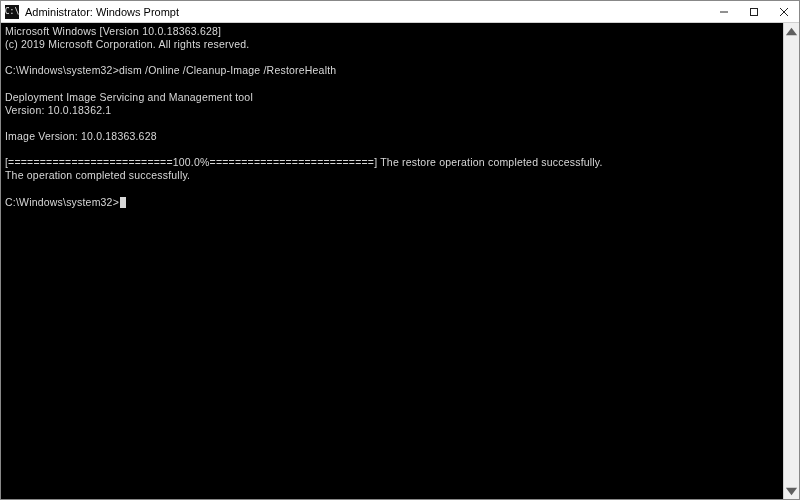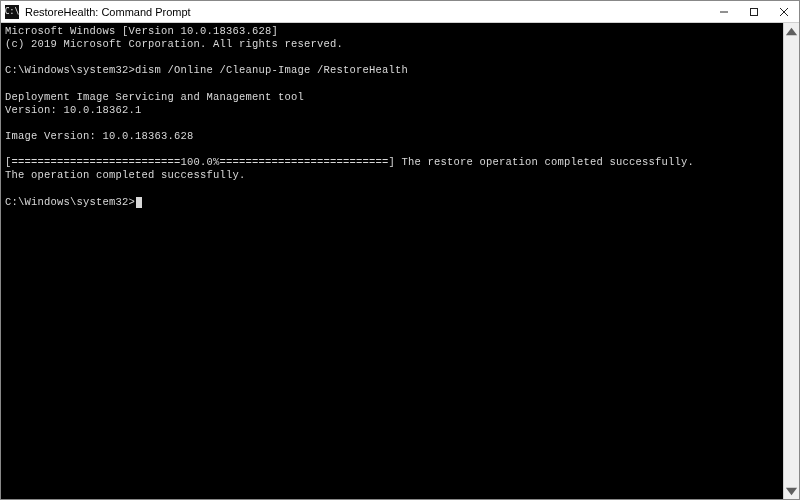--- a/index.html
+++ b/index.html
@@ -10,21 +10,21 @@
   .titlebar-icon span { color: #eee; font-size: 8px; font-family: Consolas, monospace; line-height: 1; }
   .titlebar-title { font-size: 11px; color: #000; flex: 1; white-space: nowrap; overflow: hidden; text-overflow: ellipsis; }
   .winbtns { display: flex; height: 100%; }
   .winbtn { width: 30px; display: flex; align-items: center; justify-content: center; font-size: 10px; color: #222; cursor: default; }
   .winbtn svg { width: 10px; height: 10px; }
   .content-wrap { flex: 1; display: flex; position: relative; background: #000; }
   .terminal {
     flex: 1;
     background: #000;
     color: #d8d8d8;
-    font-family: Liberation Mono, monospace;
+    font-family: Liberation Sans, sans-serif;
     font-size: 10.5px;
     line-height: 1.25;
     padding: 2px 4px;
     white-space: pre;
     overflow: hidden;
     letter-spacing: 0.2px;
   }
   .terminal .line { display: block; }
   .scrollbar { width: 16px; background: #f0f0f0; display: flex; flex-direction: column; border-left: 1px solid #d0d0d0; }
   .sb-btn { height: 16px; display: flex; align-items: center; justify-content: center; color: #606060; font-size: 8px; cursor: default; }
@@ -34,21 +34,21 @@
 </style>
 </head>
 <body>
 
 <div class="window">
 
   <div class="titlebar">
     <div class="titlebar-icon">
         <span>C:\</span>
       </div>
-    <div class="titlebar-title">RestoreHealth: Command Prompt</div>
+    <div class="titlebar-title">Administrator: Windows Prompt</div>
     <div class="winbtns">
       <div class="winbtn">
         <svg viewBox="0 0 10 10">
             <line x1="1" y1="5" x2="9" y2="5" stroke="#222" stroke-width="1"></line>
           </svg>
       </div>
       <div class="winbtn">
         <svg viewBox="0 0 10 10">
             <rect x="1.5" y="1.5" width="7" height="7" fill="none" stroke="#222" stroke-width="1"></rect>
           </svg>

